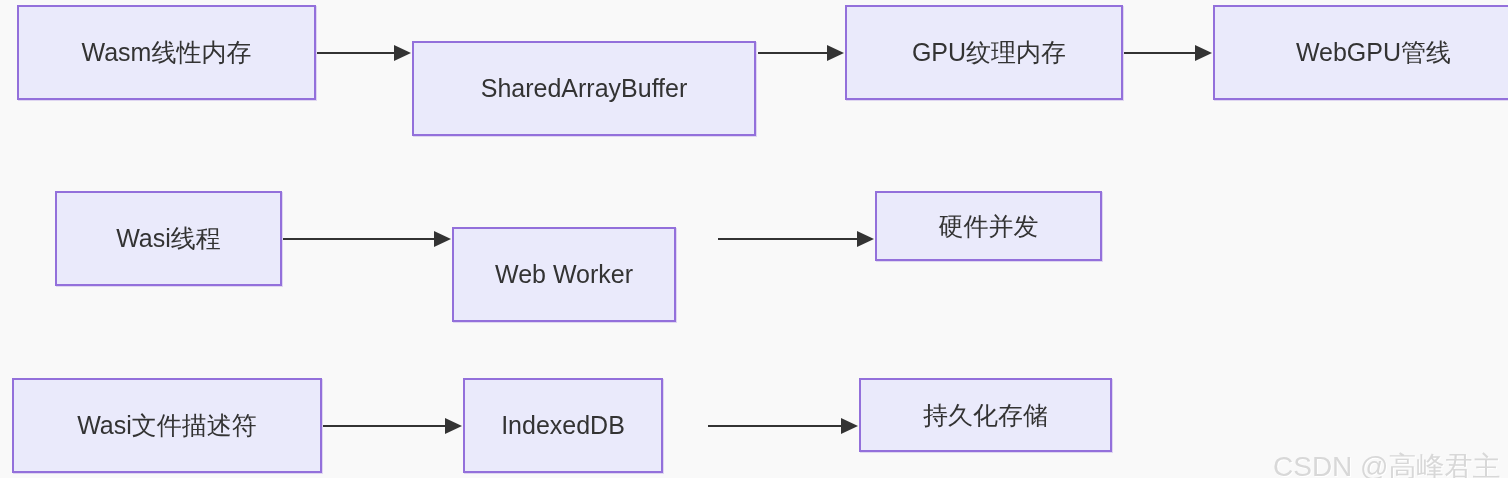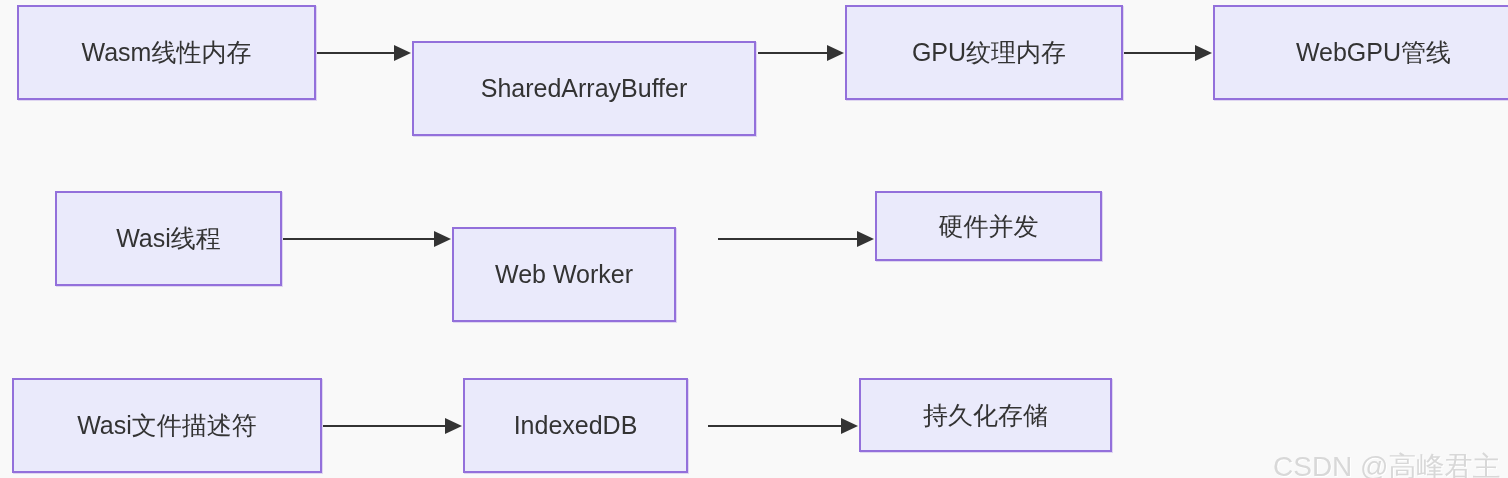--- a/index.html
+++ b/index.html
@@ -84,21 +84,21 @@
     <div class="shaft"></div>
     <div class="head"></div>
   </div>
   <div class="node" style="left:875px; top:191px; width:227px; height:70px;">硬件并发</div>
 
   <div class="node" style="left:12px; top:378px; width:310px; height:95px;">Wasi文件描述符</div>
   <div class="arrow" style="left:323px; top:418px; width:139px;">
     <div class="shaft"></div>
     <div class="head"></div>
   </div>
-  <div class="node" style="left:463px; top:378px; width:225px; height:95px;">IndexedDB</div>
+  <div class="node" style="left:463px; top:378px; width:200px; height:95px;">IndexedDB</div>
   <div class="arrow" style="left:708px; top:418px; width:150px;">
     <div class="shaft"></div>
     <div class="head"></div>
   </div>
   <div class="node" style="left:859px; top:378px; width:253px; height:74px;">持久化存储</div>
 
   <div class="watermark">CSDN @高峰君主</div>
 
 </div>
 

